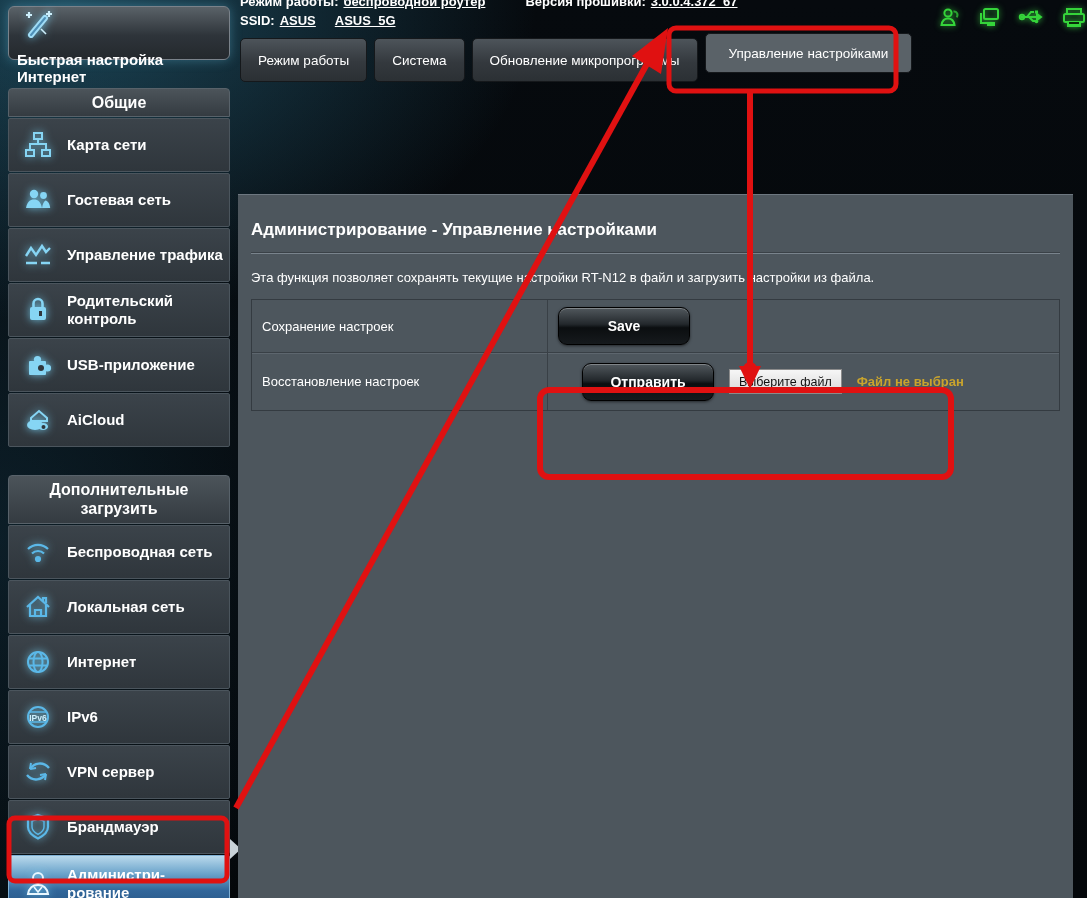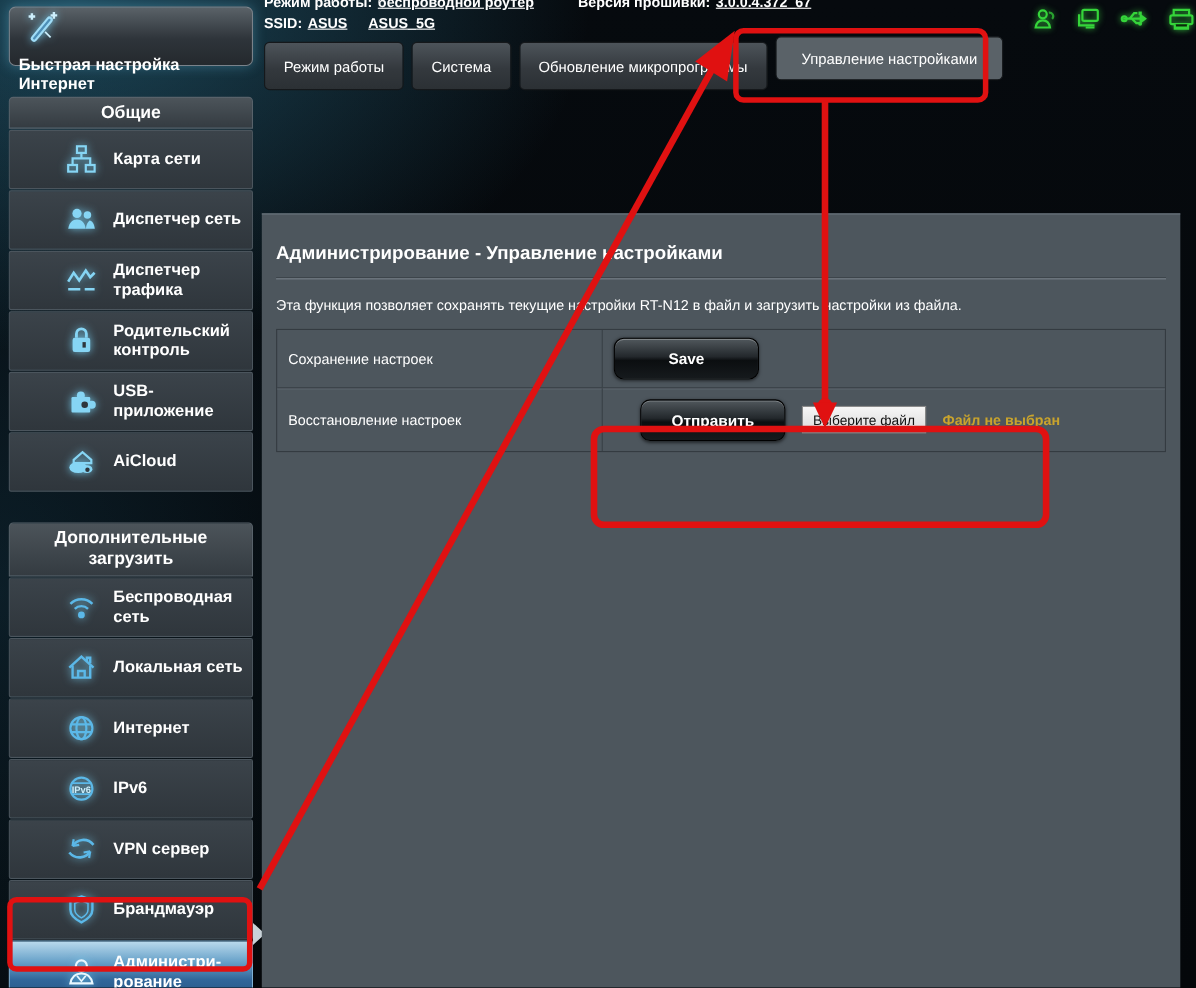--- a/index.html
+++ b/index.html
@@ -48,21 +48,21 @@
   .section-header {
     background:linear-gradient(#4c545a,#343b41);
     border:1px solid #58626a; border-radius:4px 4px 0 0;
     color:#fff; font-weight:bold; font-size:16px; text-align:center;
     padding:4px 6px; line-height:1.2;margin-top:28px;
   }
   .nav-item {
     min-height:54px; margin-top:1px; cursor:pointer;
     background:linear-gradient(#3b434a,#2f363c);
     border:1px solid #4b555d; border-radius:2px;
-    display:flex; align-items:center;padding-left:36px;
+    display:flex; align-items:center;
   }
   .nav-item.active {
     min-height:58px;
     background:linear-gradient(#b9d9ec,#6aa3ca 32%,#31669a 62%,#265380);
     border-color:#7fb0d4;
   }
   .nav-item.cut { height:38px; min-height:38px; align-items:flex-start; padding-top:7px; overflow:hidden; }
   .icon-box { width:58px; display:flex; justify-content:center; flex:none; }
   .icon-box svg { filter:drop-shadow(0 0 4px rgba(120,210,245,.85)); }
   .nav-item .label { color:#fff; font-weight:bold; font-size:15px; line-height:1.2; padding-right:6px; }
@@ -202,30 +202,30 @@
       </div>
       <div class="nav-item">
         <span class="icon-box">
             <svg width="30" height="30" viewBox="0 0 30 30" fill="#86d5f4">
               <circle cx="11" cy="9" r="4.2"></circle>
               <circle cx="20.5" cy="10.5" r="3.4"></circle>
               <path d="M3 23c1-6 4-8.5 8-8.5s7 2.5 8 8.5z"></path>
               <path d="M19 23c.4-3.6 1.6-6.2 3.4-7.6 2.6.6 4.2 2.8 4.8 7.6z"></path>
             </svg>
           </span>
-        <span class="label">Диспетчер сеть</span>
+        <span class="label">Гостевая сеть</span>
       </div>
       <div class="nav-item">
         <span class="icon-box">
             <svg width="30" height="30" viewBox="0 0 30 30" fill="none" stroke="#86d5f4" stroke-width="2.4">
               <path d="M3 16l5-8 5 7 6-9 4 6 4-4"></path>
               <path d="M3 23h11M18 23h9"></path>
             </svg>
           </span>
-        <span class="label">Диспетчер трафика</span>
+        <span class="label">Управление трафика</span>
       </div>
       <div class="nav-item">
         <span class="icon-box">
             <svg width="30" height="30" viewBox="0 0 30 30">
               <rect x="7" y="12" width="16" height="13" rx="2" fill="#86d5f4"></rect>
               <path d="M10.5 12V8.5a4.5 4.5 0 0 1 9 0V12" fill="none" stroke="#86d5f4" stroke-width="2.6"></path>
               <rect x="16" y="16" width="3" height="5" fill="#2f363c"></rect>
             </svg>
           </span>
         <span class="label">Родительский контроль</span>

